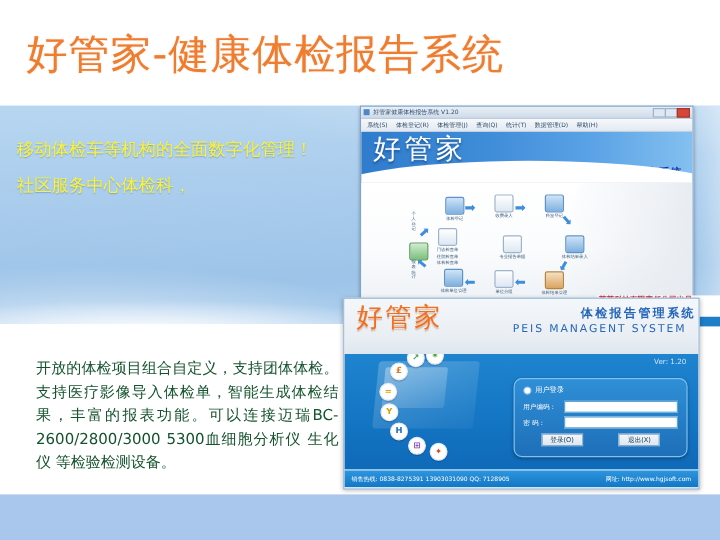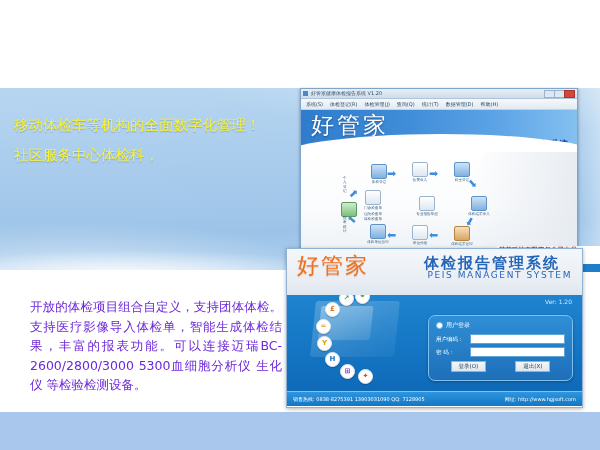--- a/index.html
+++ b/index.html
@@ -42,21 +42,21 @@
   
   .bullets{position:absolute;left:14px;top:110px;width:300px;}
   .bullets .ln{
     color:#fcf335;font-size:14.5px;line-height:30px;white-space:nowrap;
     text-shadow:0 1px 1px rgba(40,80,130,.35);
   }
 
   
   .para{
     position:absolute;left:30px;top:297px;width:252px;
-    color:#6d28d9;font-size:12.5px;line-height:19.5px;text-align:justify;
+    color:#14532d;font-size:12.5px;line-height:19.5px;text-align:justify;
   }
 
   
   .win-main{
     position:absolute;left:300px;top:88px;width:276px;height:160px;
     background:#f2f4f7;border:1px solid #7ea6cd;box-shadow:0 1px 3px rgba(0,0,0,.35);
     overflow:hidden;
   }
   .win-titlebar{
     height:9px;width:100%;
@@ -124,21 +124,21 @@
   }
   .lg-head{
     position:relative;height:46px;
     background:linear-gradient(180deg,#f4f7fa 0%,#e9eef4 70%,#dfe6ee 100%);
   }
   .lg-head .logo{
     position:absolute;left:10px;top:4px;font-size:22px;line-height:26px;color:#f0701f;
     letter-spacing:2px;white-space:nowrap;text-shadow:0 1px 1px rgba(180,80,20,.35);
   }
   .lg-head .cn{
-    position:absolute;right:22px;top:5px;font-size:15px;color:#2566b8;letter-spacing:2px;
+    position:absolute;right:2px;top:5px;font-size:10px;color:#2566b8;letter-spacing:2px;
     white-space:nowrap;font-weight:bold;
   }
   .lg-head .en{
     position:absolute;right:10px;top:21px;font-size:9px;color:#2566b8;letter-spacing:1.6px;
     white-space:nowrap;
   }
   .lg-main{
     position:relative;height:96px;
     background:linear-gradient(180deg,#1f84cf 0%,#1476c4 55%,#0f6ab8 100%);
     overflow:hidden;
@@ -208,20 +208,21 @@
 
 <div class="stage">
 
   <div class="band-top"></div>
   <div class="band-blue"></div>
   <div class="swoosh"></div>
   <div class="band-white"></div>
   <div class="band-bottom"></div>
   <div class="sidebar-gloss"></div>
 
+  <div class="headline">好管家-健康体检报告系统</div>
 
   <div class="bullets">
     <div class="ln">移动体检车等机构的全面数字化管理！</div>
     <div class="ln">社区服务中心体检科，</div>
   </div>
 
   <div class="para">开放的体检项目组合自定义，支持团体体检。支持医疗影像导入体检单，智能生成体检结果，丰富的报表功能。可以连接迈瑞BC-2600/2800/3000 5300血细胞分析仪 生化仪 等检验检测设备。</div>
 
   <div class="win-main">
 

